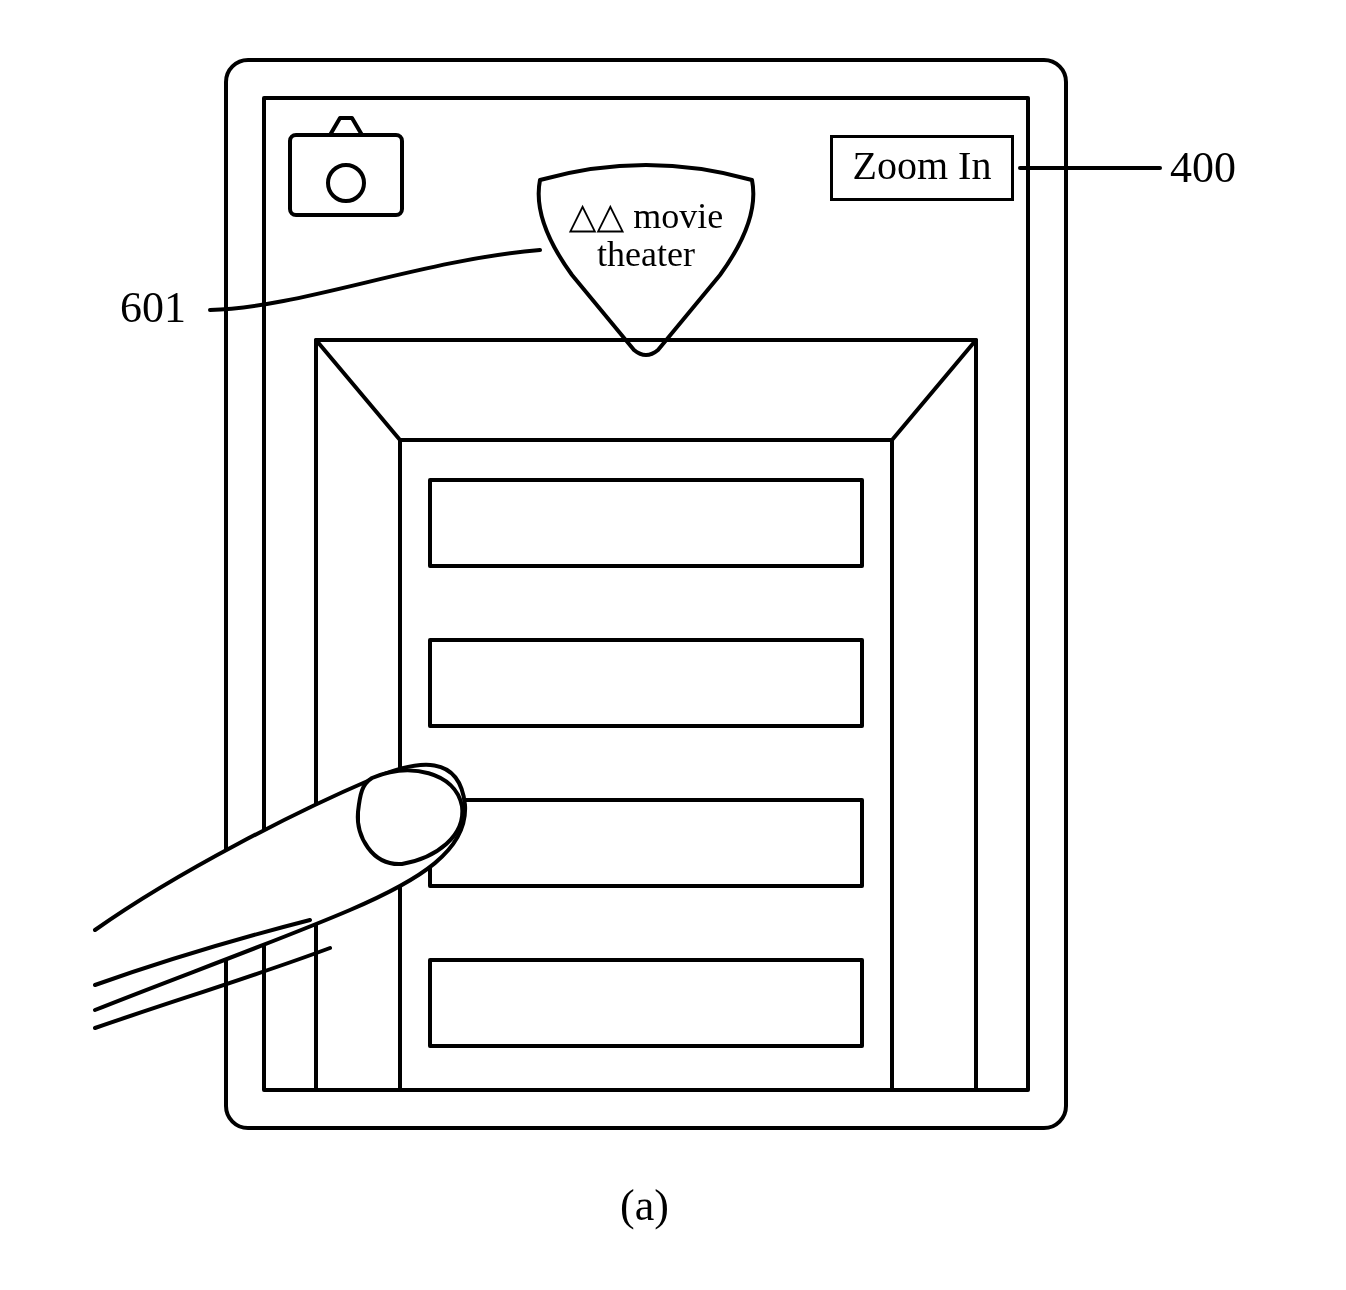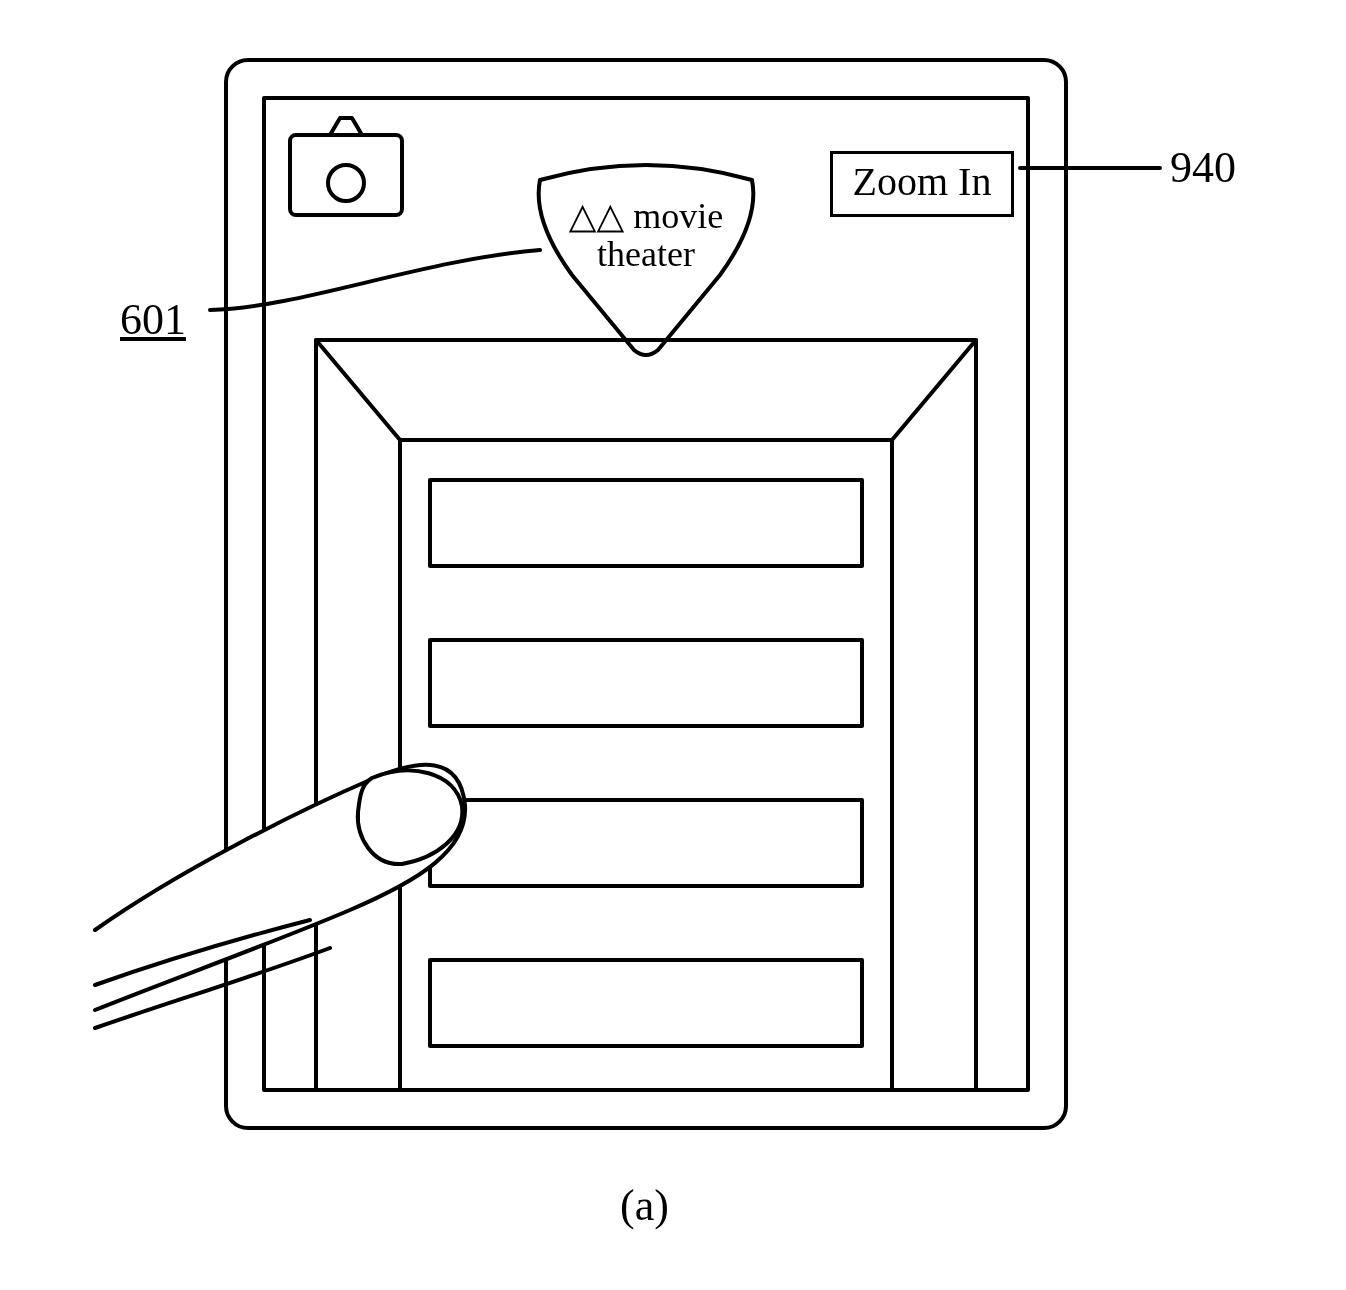--- a/index.html
+++ b/index.html
@@ -92,27 +92,27 @@
         <path d="M95 1028 C170 1002 255 976 330 948" fill="none"></path>
       </g>
 
       <path d="M210 310 C300 308 420 260 540 250"></path>
 
       <path d="M1020 168 C1080 168 1130 168 1160 168"></path>
 
     </g>
   </svg>
 
-  <div class="zoom-btn" style="left:830px;top:135px;width:178px;margin-top:16px;">
+  <div class="zoom-btn" style="left:830px;top:135px;width:178px;">
     <span>Zoom In</span>
   </div>
 
   <div class="marker-label" style="left:556px;top:198px;width:180px;text-align:center;">
     <span>△△ movie</span><br>
     <span>theater</span>
   </div>
 
-  <div class="callout-label" style="left:120px;top:298px;text-decoration:underline;">601</div>
-  <div class="callout-label" style="left:1170px;top:146px;">940</div>
+  <div class="callout-label" style="left:120px;top:286px;">601</div>
+  <div class="callout-label" style="left:1170px;top:146px;">400</div>
 
   <div class="fig-label" style="left:620px;top:1180px;">(a)</div>
 
 </div>
 
 </body></html>

